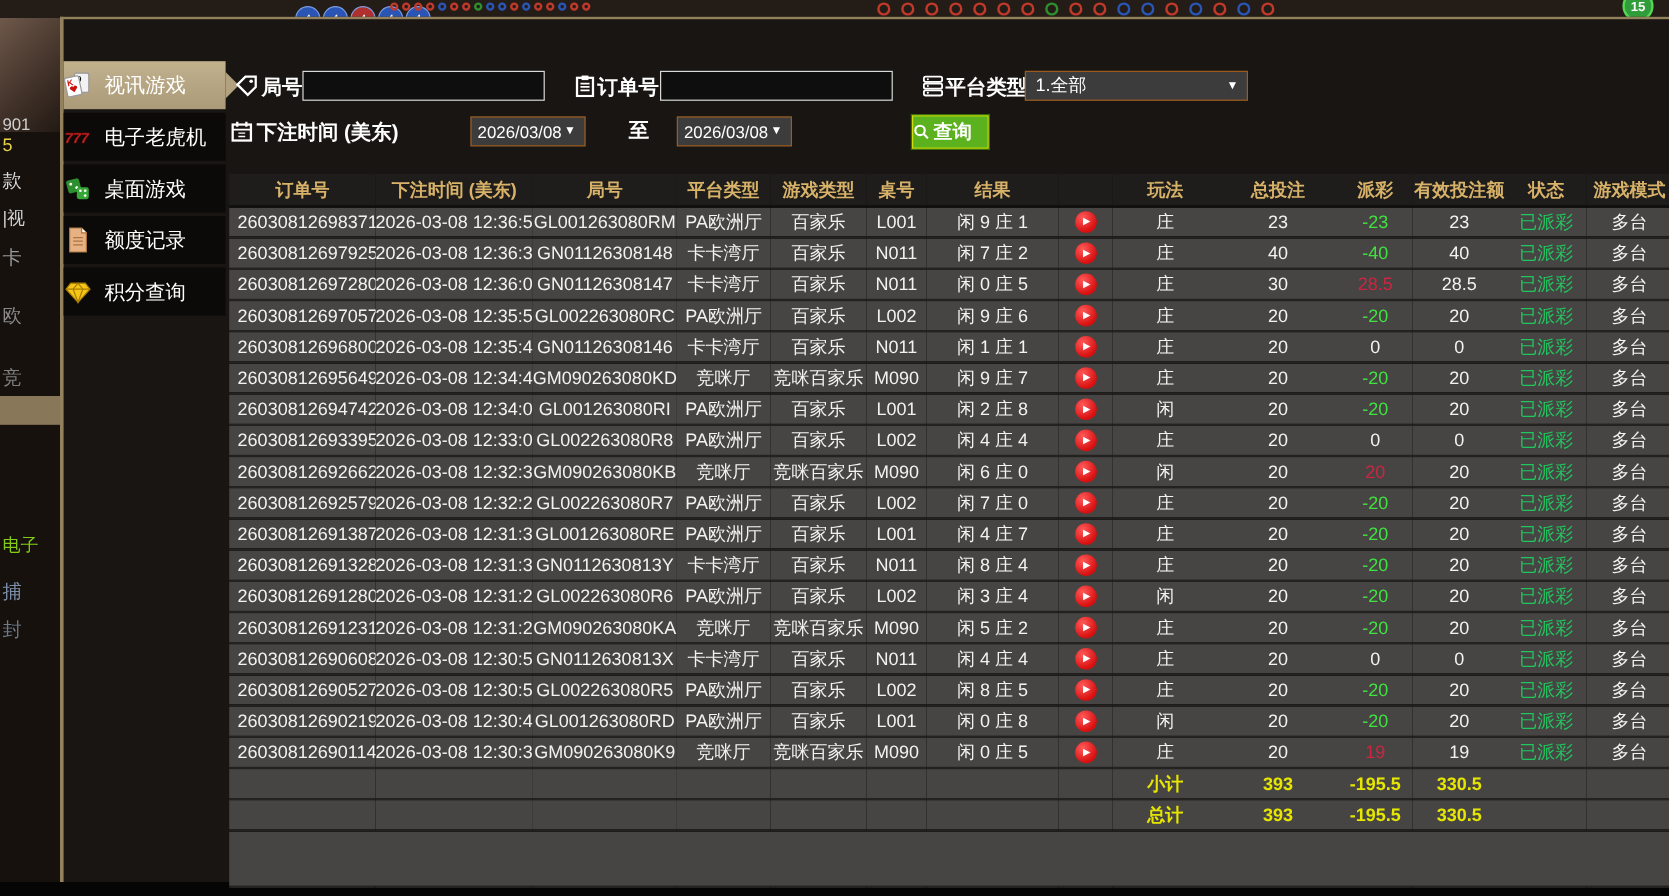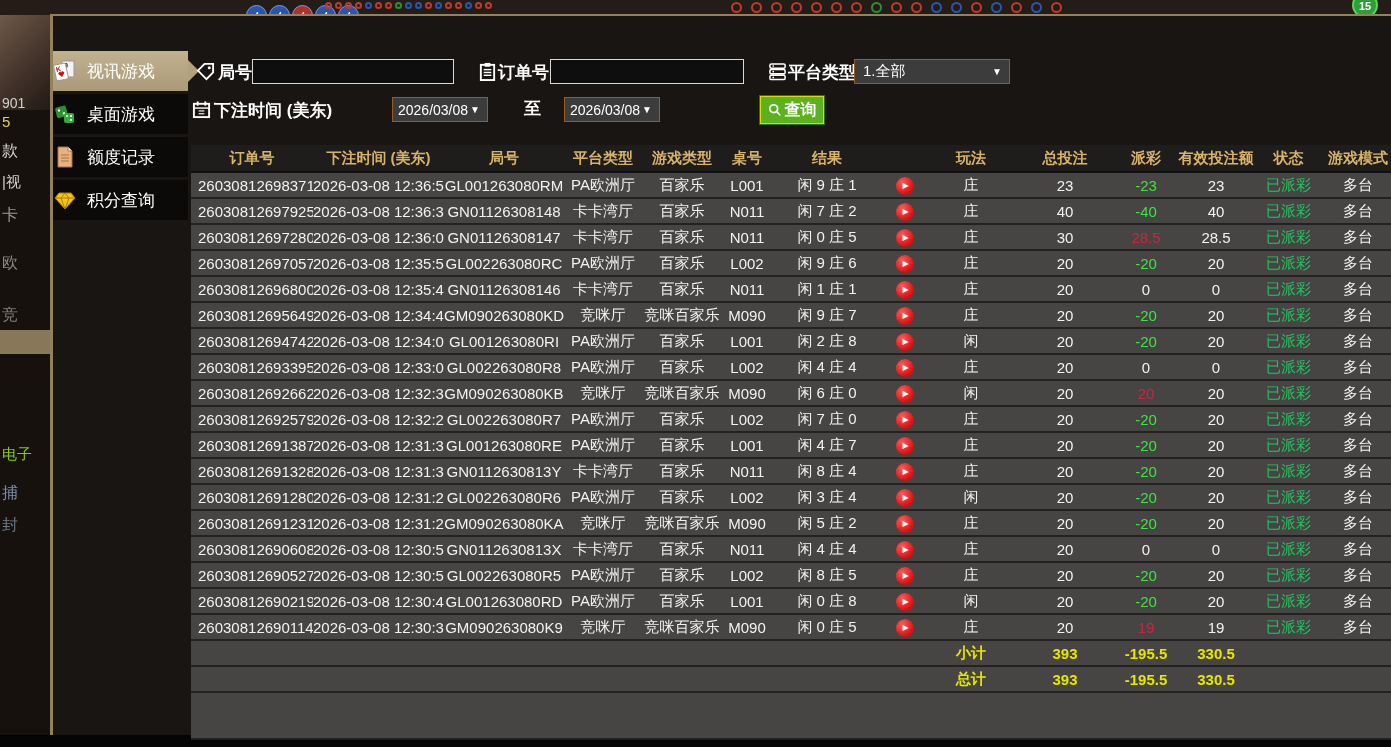--- a/index.html
+++ b/index.html
@@ -45,21 +45,21 @@
   .f-label { position:absolute; font-size:17px; font-weight:bold; color:#fff; white-space:nowrap; }
   .f-icon  { position:absolute; width:19px; height:19px; }
   .f-input { position:absolute; height:25px; background:#0e0e0e; border:1px solid #d9d9d9;
              color:#fff; font-size:14px; padding:0 6px; outline:none; }
   .f-select { position:absolute; height:25px; background:#3c3c3c; border:1px solid #9c5a1e;
               color:#fff; font-size:15px; display:flex; align-items:center; cursor:pointer; }
   .f-select .val { flex:1; padding-left:8px; }
   .f-select .arrow { padding-right:7px; font-size:10px; color:#fff; }
   .btn-query { position:absolute; height:28px; width:64px; background:#5cb21e; border:1px solid #cfe000;
                outline:1px solid #3c6e10; color:#fff; font-size:16px; font-weight:bold; cursor:pointer;
-               display:flex; align-items:center; justify-content:center; gap:3px; }
+               display:flex; align-items:center; justify-content:flex-start; gap:3px; }
 
   
   .table-wrap { position:absolute; left:138px; top:129px; right:0; bottom:0; }
   table { width:100%; border-collapse:collapse; table-layout:fixed; }
   th { height:27px; background:#1e1d1b; color:#d8b269; font-size:15px; font-weight:bold;
        border-bottom:2px solid #101010; white-space:nowrap; overflow:hidden; }
   td { height:26px; background:#464544; color:#f2f2f2; font-size:15px; text-align:center;
        border-bottom:2px solid #232221; white-space:nowrap; overflow:hidden; }
   td.l { text-align:left; padding-left:7px; }
   td.green { color:#3fe23f; }
@@ -155,20 +155,28 @@
               <rect x="9" y="2" width="12" height="16" rx="1.5" fill="#f2f2f2" stroke="#999"></rect>
               <text x="11" y="9" font-size="7" fill="#111" font-weight="bold">9</text>
               <g transform="rotate(-12 8 13)">
                 <rect x="2" y="5" width="12" height="16" rx="1.5" fill="#fff" stroke="#999"></rect>
                 <text x="3.5" y="12" font-size="7" fill="#c11" font-weight="bold">K</text>
                 <path d="M8 18 l-2.4-2.6 a1.5 1.5 0 1 1 2.4-1.6 a1.5 1.5 0 1 1 2.4 1.6 Z" fill="#c11"></path>
               </g>
             </svg>
           </span>
           <span>视讯游戏</span>
+        </div>
+        <div class="side-item">
+          <span class="side-icon">
+            <svg width="24" height="24" viewBox="0 0 24 24">
+              <text x="1" y="17" font-size="12" font-weight="bold" font-style="italic" fill="#d42222" stroke="#7a0f0f" stroke-width="0.5">777</text>
+            </svg>
+          </span>
+          <span>电子老虎机</span>
         </div>
         <div class="side-item">
           <span class="side-icon">
             <svg width="24" height="24" viewBox="0 0 24 24">
               <g transform="rotate(-15 10 10)">
                 <rect x="3" y="4" width="11" height="11" rx="2" fill="#2e8f2e"></rect>
                 <circle cx="6.5" cy="7.5" r="1.2" fill="#fff"></circle>
                 <circle cx="10.5" cy="11.5" r="1.2" fill="#fff"></circle>
               </g>
               <rect x="11" y="11" width="10" height="10" rx="2" fill="#37a837"></rect>
@@ -224,21 +232,21 @@
 
       <svg class="f-icon" style="left:580px;top:11px" viewBox="0 0 20 20">
         <rect x="2" y="2" width="16" height="4.5" rx="1.5" fill="none" stroke="#fff" stroke-width="1.6"></rect>
         <rect x="2" y="8" width="16" height="4.5" rx="1.5" fill="none" stroke="#fff" stroke-width="1.6"></rect>
         <rect x="2" y="14" width="16" height="4.5" rx="1.5" fill="none" stroke="#fff" stroke-width="1.6"></rect>
         <circle cx="5.5" cy="4.2" r="0.9" fill="#fff"></circle>
           <circle cx="5.5" cy="10.2" r="0.9" fill="#fff"></circle>
           <circle cx="5.5" cy="16.2" r="0.9" fill="#fff"></circle>
       </svg>
       <div class="f-label" style="left:600px;top:10px">平台类型</div>
-      <div class="f-select" style="left:666px;top:8px;width:156px">
+      <div class="f-select" style="left:666px;top:8px;width:186px">
         <span class="val">1.全部</span>
         <span class="arrow">▼</span>
       </div>
 
       <svg class="f-icon" style="left:4px;top:49px" viewBox="0 0 20 20">
         <rect x="2" y="4" width="16" height="14" fill="none" stroke="#fff" stroke-width="2"></rect>
         <line x1="6" y1="1.5" x2="6" y2="6" stroke="#fff" stroke-width="2"></line>
         <line x1="14" y1="1.5" x2="14" y2="6" stroke="#fff" stroke-width="2"></line>
         <line x1="2" y1="8.5" x2="18" y2="8.5" stroke="#fff" stroke-width="1.5"></line>
         <line x1="7" y1="11.5" x2="13" y2="11.5" stroke="#fff" stroke-width="1.2"></line>

